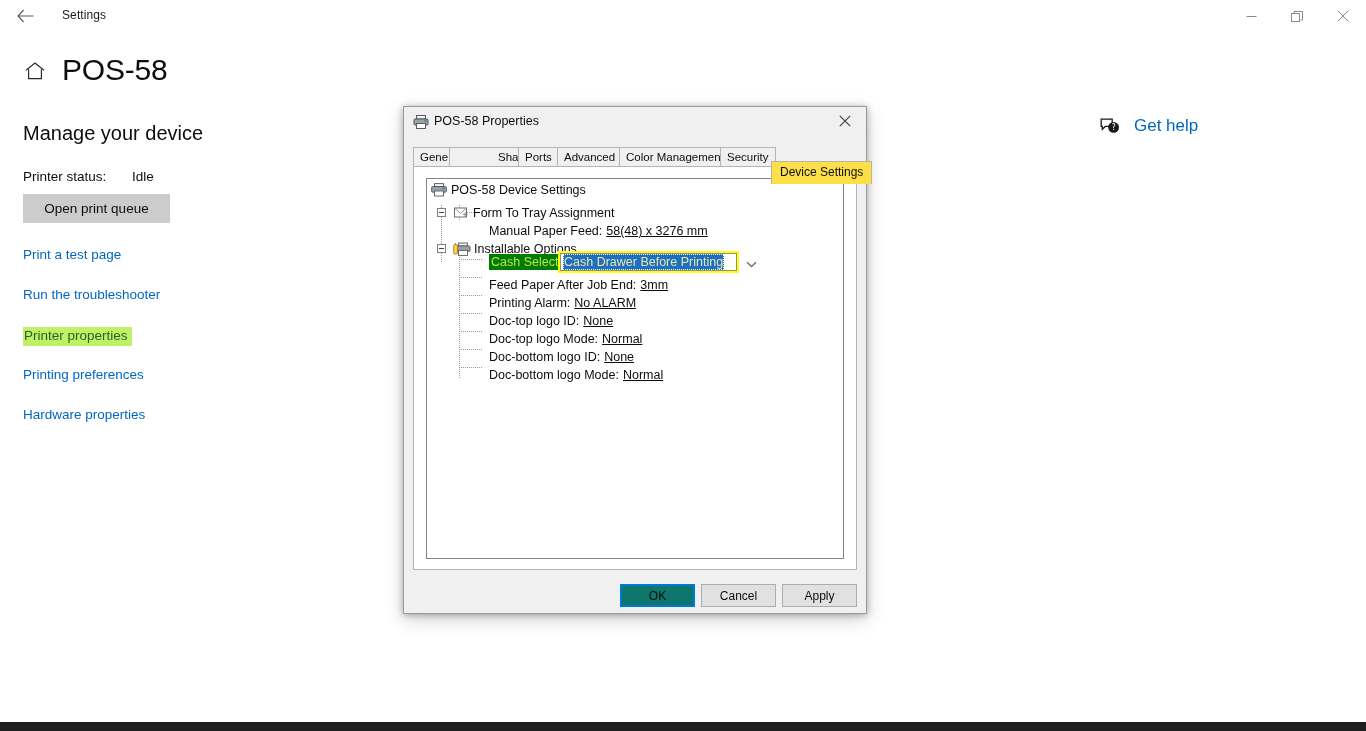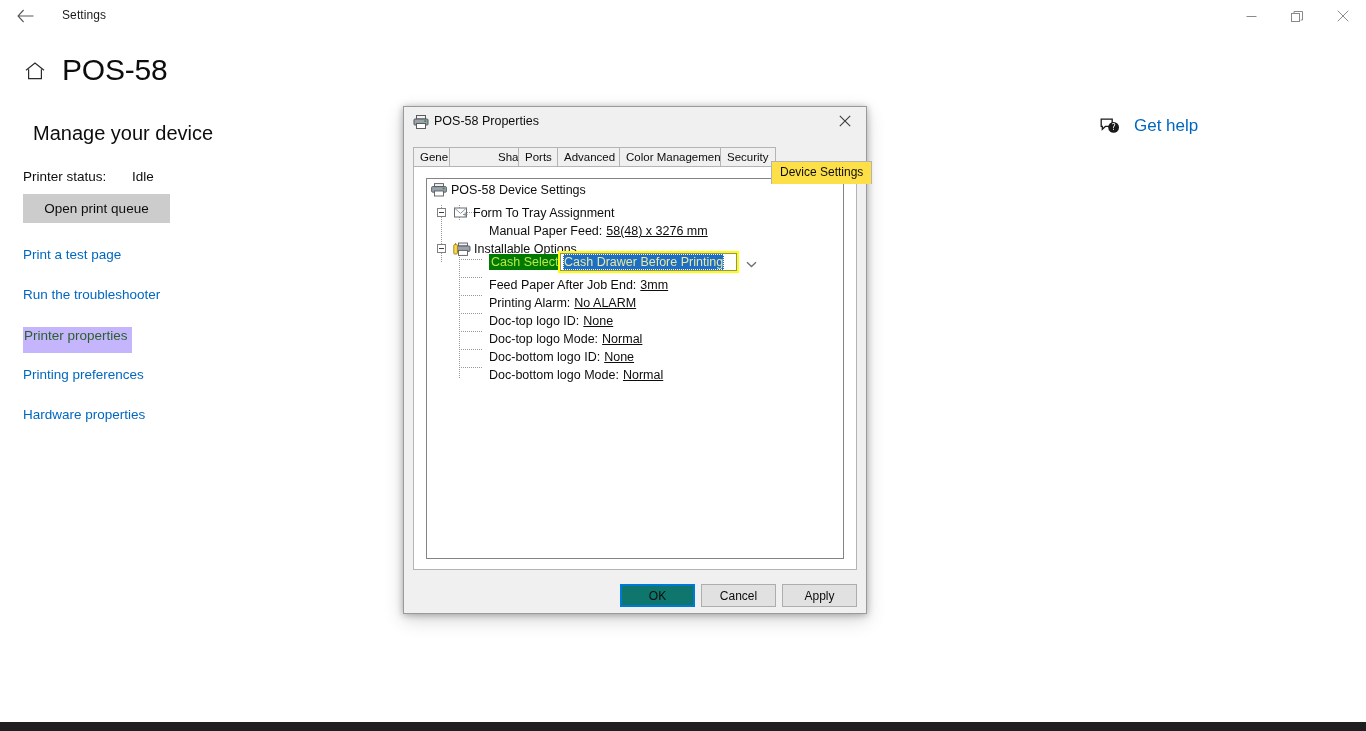--- a/index.html
+++ b/index.html
@@ -63,21 +63,21 @@
     left: 62px; top: 53px;
     font-size: 30px;
     font-weight: 400;
     color: #0d0d0d;
     letter-spacing: -.2px;
   }
 
   
   #section-heading {
     position: absolute;
-    left: 33px; top: 122px;
+    left: 23px; top: 122px;
     font-size: 20px;
     font-weight: 400;
     color: #0d0d0d;
   }
   #printer-status-row {
     position: absolute;
     left: 23px; top: 169px;
     font-size: 13.5px;
     color: #0d0d0d;
     white-space: nowrap;
@@ -100,21 +100,21 @@
   .side-link {
     position: absolute;
     left: 23px;
     font-size: 13.5px;
     color: #0067c0;
     white-space: nowrap;
     cursor: pointer;
   }
   #link-0 { top: 247px; }
   #link-1 { top: 287px; }
-  #link-2 { top: 327px; color: #2c5f2c; background: #c4b5fd; padding: 1px 4px 10px 1px; }
+  #link-2 { top: 327px; color: #2c5f2c; background: #bef264; padding: 1px 4px 3px 1px; }
   #link-3 { top: 367px; }
   #link-4 { top: 407px; }
 
   
   #get-help-group {
     position: absolute;
     left: 1100px; top: 116px;
     display: flex; align-items: center;
   }
   #get-help-icon { width: 20px; height: 20px; margin-right: 14px; }

